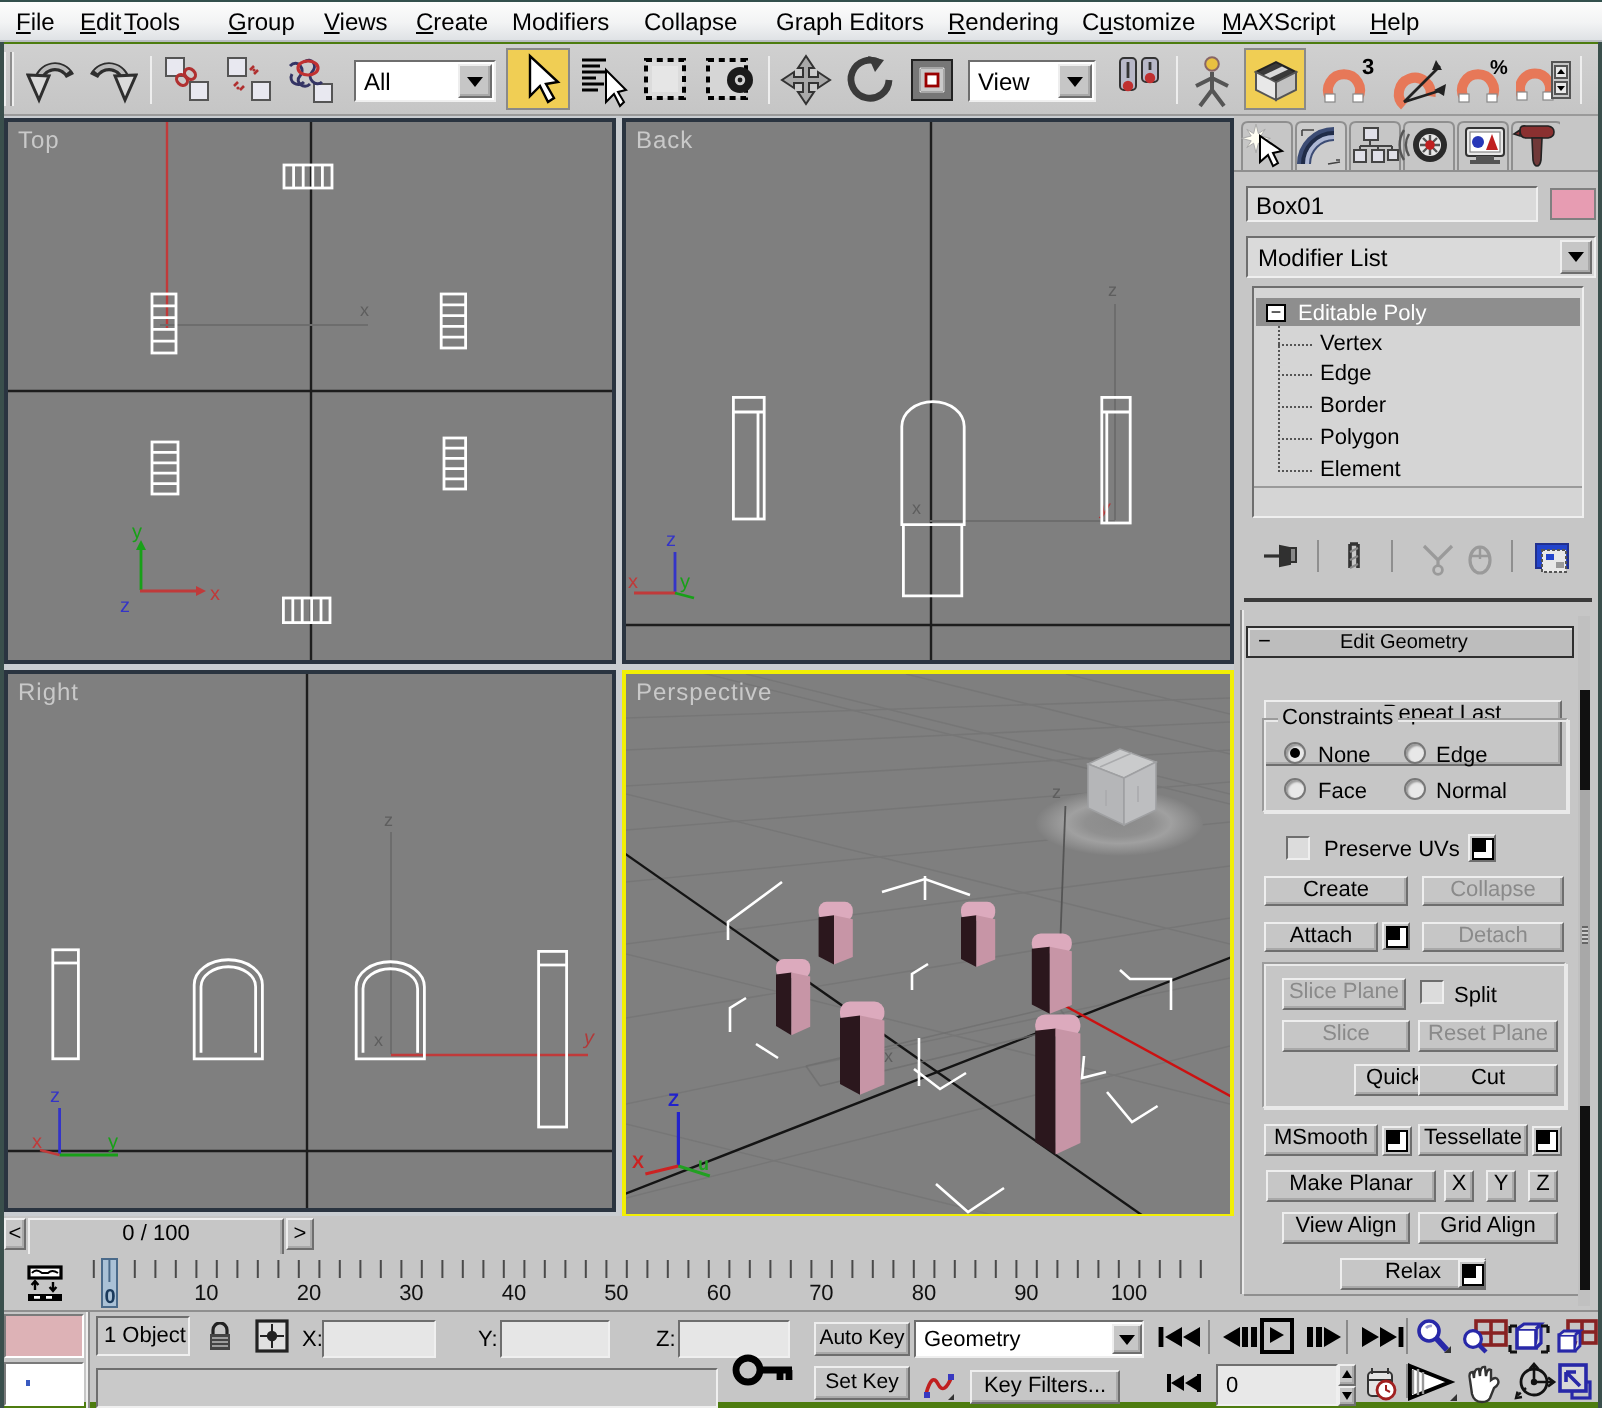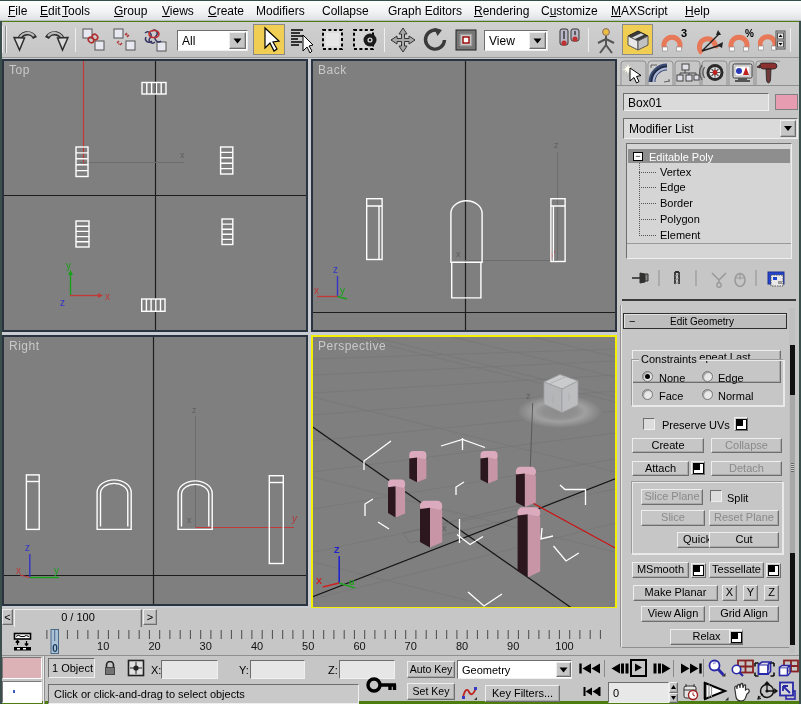--- a/index.html
+++ b/index.html
@@ -665,21 +665,20 @@
       <path d="M9 3 V15 M3 9 H15" stroke="#222"></path>
       <circle cx="9" cy="9" r="2.6" fill="#222"></circle>
     </svg>
     <span class="lbl" style="left:151px;top:8px;">X:</span>
     <div class="sunken" style="left:161px;top:4px;width:57px;height:19px;background:#e6e6e6;"></div>
     <span class="lbl" style="left:239px;top:8px;">Y:</span>
     <div class="sunken" style="left:250px;top:4px;width:55px;height:19px;background:#e6e6e6;"></div>
     <span class="lbl" style="left:328px;top:8px;">Z:</span>
     <div class="sunken" style="left:339px;top:4px;width:56px;height:19px;background:#e6e6e6;"></div>
     <div class="sunken" style="left:48px;top:28px;width:311px;height:20px;background:#c9c9c9;"></div>
-    <span class="lbl" style="left:54px;top:32px;">Click or click-and-drag to select objects</span>
     <svg class="abs" style="left:366px;top:16px" width="32" height="26" viewBox="0 0 32 26">
       <circle cx="8" cy="13" r="6" fill="none" stroke="#000" stroke-width="3.4"></circle>
       <path d="M13 13 H30 M24 13 v5 M28.5 13 v5" stroke="#000" stroke-width="3.4"></path>
     </svg>
     <div class="btn" style="left:407px;top:5px;width:48px;height:17px;line-height:15px;font-size:10.5px;">Auto Key</div>
     <div class="btn" style="left:407px;top:27px;width:48px;height:17px;line-height:15px;font-size:10.5px;">Set Key</div>
     <div class="sunken" style="left:457px;top:4px;width:115px;height:19px;background:#fff;"></div>
     <span class="lbl" style="left:462px;top:8px;">Geometry</span>
     <div class="btn" style="left:556px;top:6px;width:15px;height:15px;">
         <svg width="13" height="13" viewBox="0 0 13 13">

